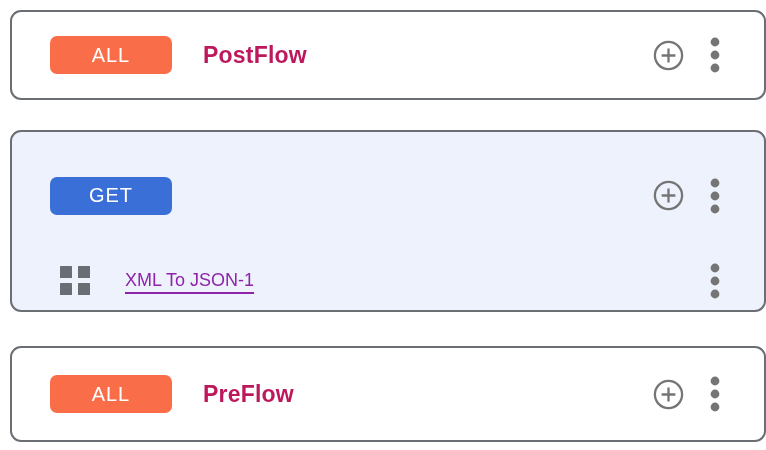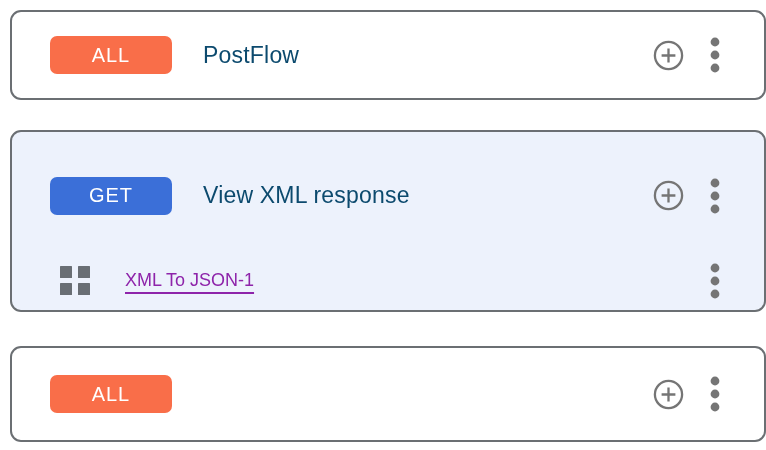--- a/index.html
+++ b/index.html
@@ -41,22 +41,22 @@
     font-weight: 400;
     letter-spacing: 0.9px;
     display: inline-flex;
     align-items: center;
     justify-content: center;
     flex: 0 0 auto;
   }
   .flow-title {
     margin-left: 31px;
     font-size: 23px;
-    font-weight: 400;
-    color: #0c4a6e;
+    font-weight: 700;
+    color: #be185d;
     letter-spacing: 0.2px;
     white-space: nowrap;
   }
   .actions {
     margin-left: auto;
     display: flex;
     align-items: center;
     gap: 26px;
   }
   .icon-btn {
@@ -117,21 +117,20 @@
             <circle cx="5" cy="31" r="4.4" fill="#757575"></circle>
           </svg>
         </button>
       </div>
     </div>
   </section>
 
   <section class="flow-card selected card-conditional" style="background-color: rgb(237, 242, 252);">
     <div class="flow-header">
       <span class="method-badge" style="background-color: rgb(59, 111, 216);">GET</span>
-      <span class="flow-title">View XML response</span>
       <div class="actions">
         <button class="icon-btn">
           <svg width="31" height="31" viewBox="0 0 31 31">
             <circle cx="15.5" cy="15.5" r="13.6" fill="none" stroke="#757575" stroke-width="2.3"></circle>
             <path d="M15.5 8.6 v13.8 M8.6 15.5 h13.8" stroke="#757575" stroke-width="2.3" fill="none"></path>
           </svg>
         </button>
         <button class="icon-btn">
           <svg width="10" height="36" viewBox="0 0 10 36">
             <circle cx="5" cy="5" r="4.4" fill="#757575"></circle>
@@ -157,20 +156,21 @@
           <circle cx="5" cy="18" r="4.4" fill="#757575"></circle>
           <circle cx="5" cy="31" r="4.4" fill="#757575"></circle>
         </svg>
       </button>
     </div>
   </section>
 
   <section class="flow-card card-preflow">
     <div class="flow-header">
       <span class="method-badge" style="background-color: rgb(249, 110, 73);">ALL</span>
+      <span class="flow-title">PreFlow</span>
       <div class="actions">
         <button class="icon-btn">
           <svg width="31" height="31" viewBox="0 0 31 31">
             <circle cx="15.5" cy="15.5" r="13.6" fill="none" stroke="#757575" stroke-width="2.3"></circle>
             <path d="M15.5 8.6 v13.8 M8.6 15.5 h13.8" stroke="#757575" stroke-width="2.3" fill="none"></path>
           </svg>
         </button>
         <button class="icon-btn">
           <svg width="10" height="36" viewBox="0 0 10 36">
             <circle cx="5" cy="5" r="4.4" fill="#757575"></circle>

